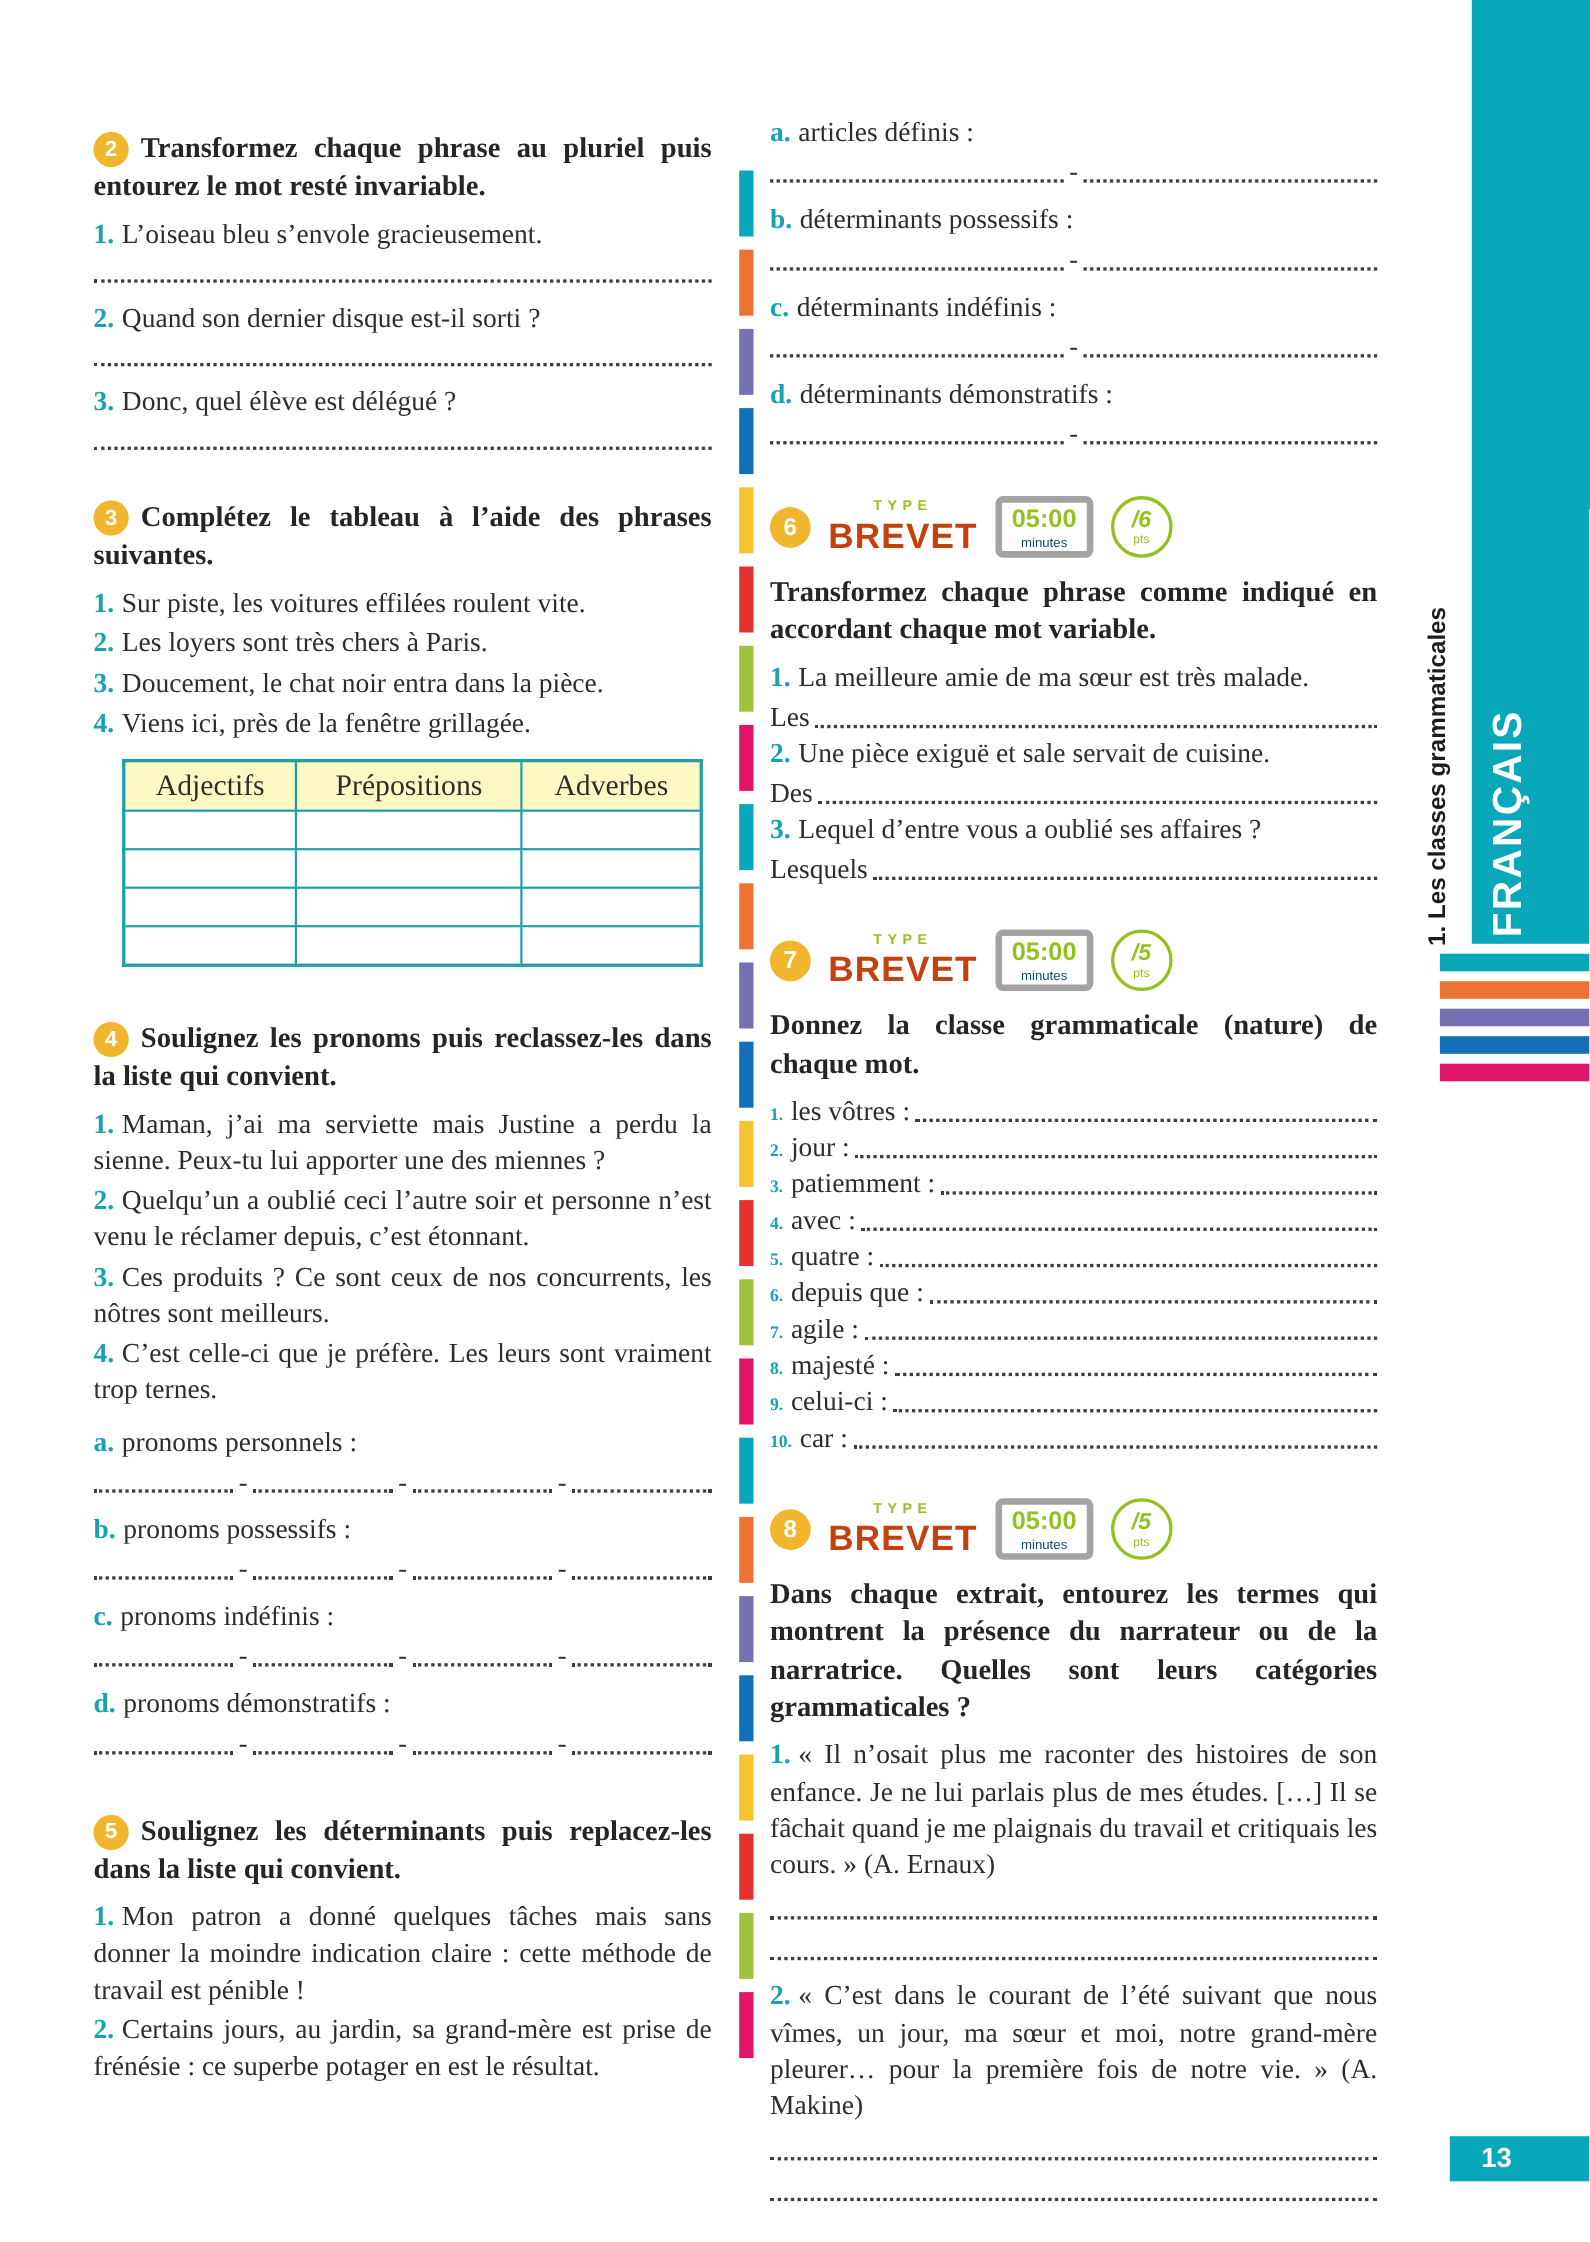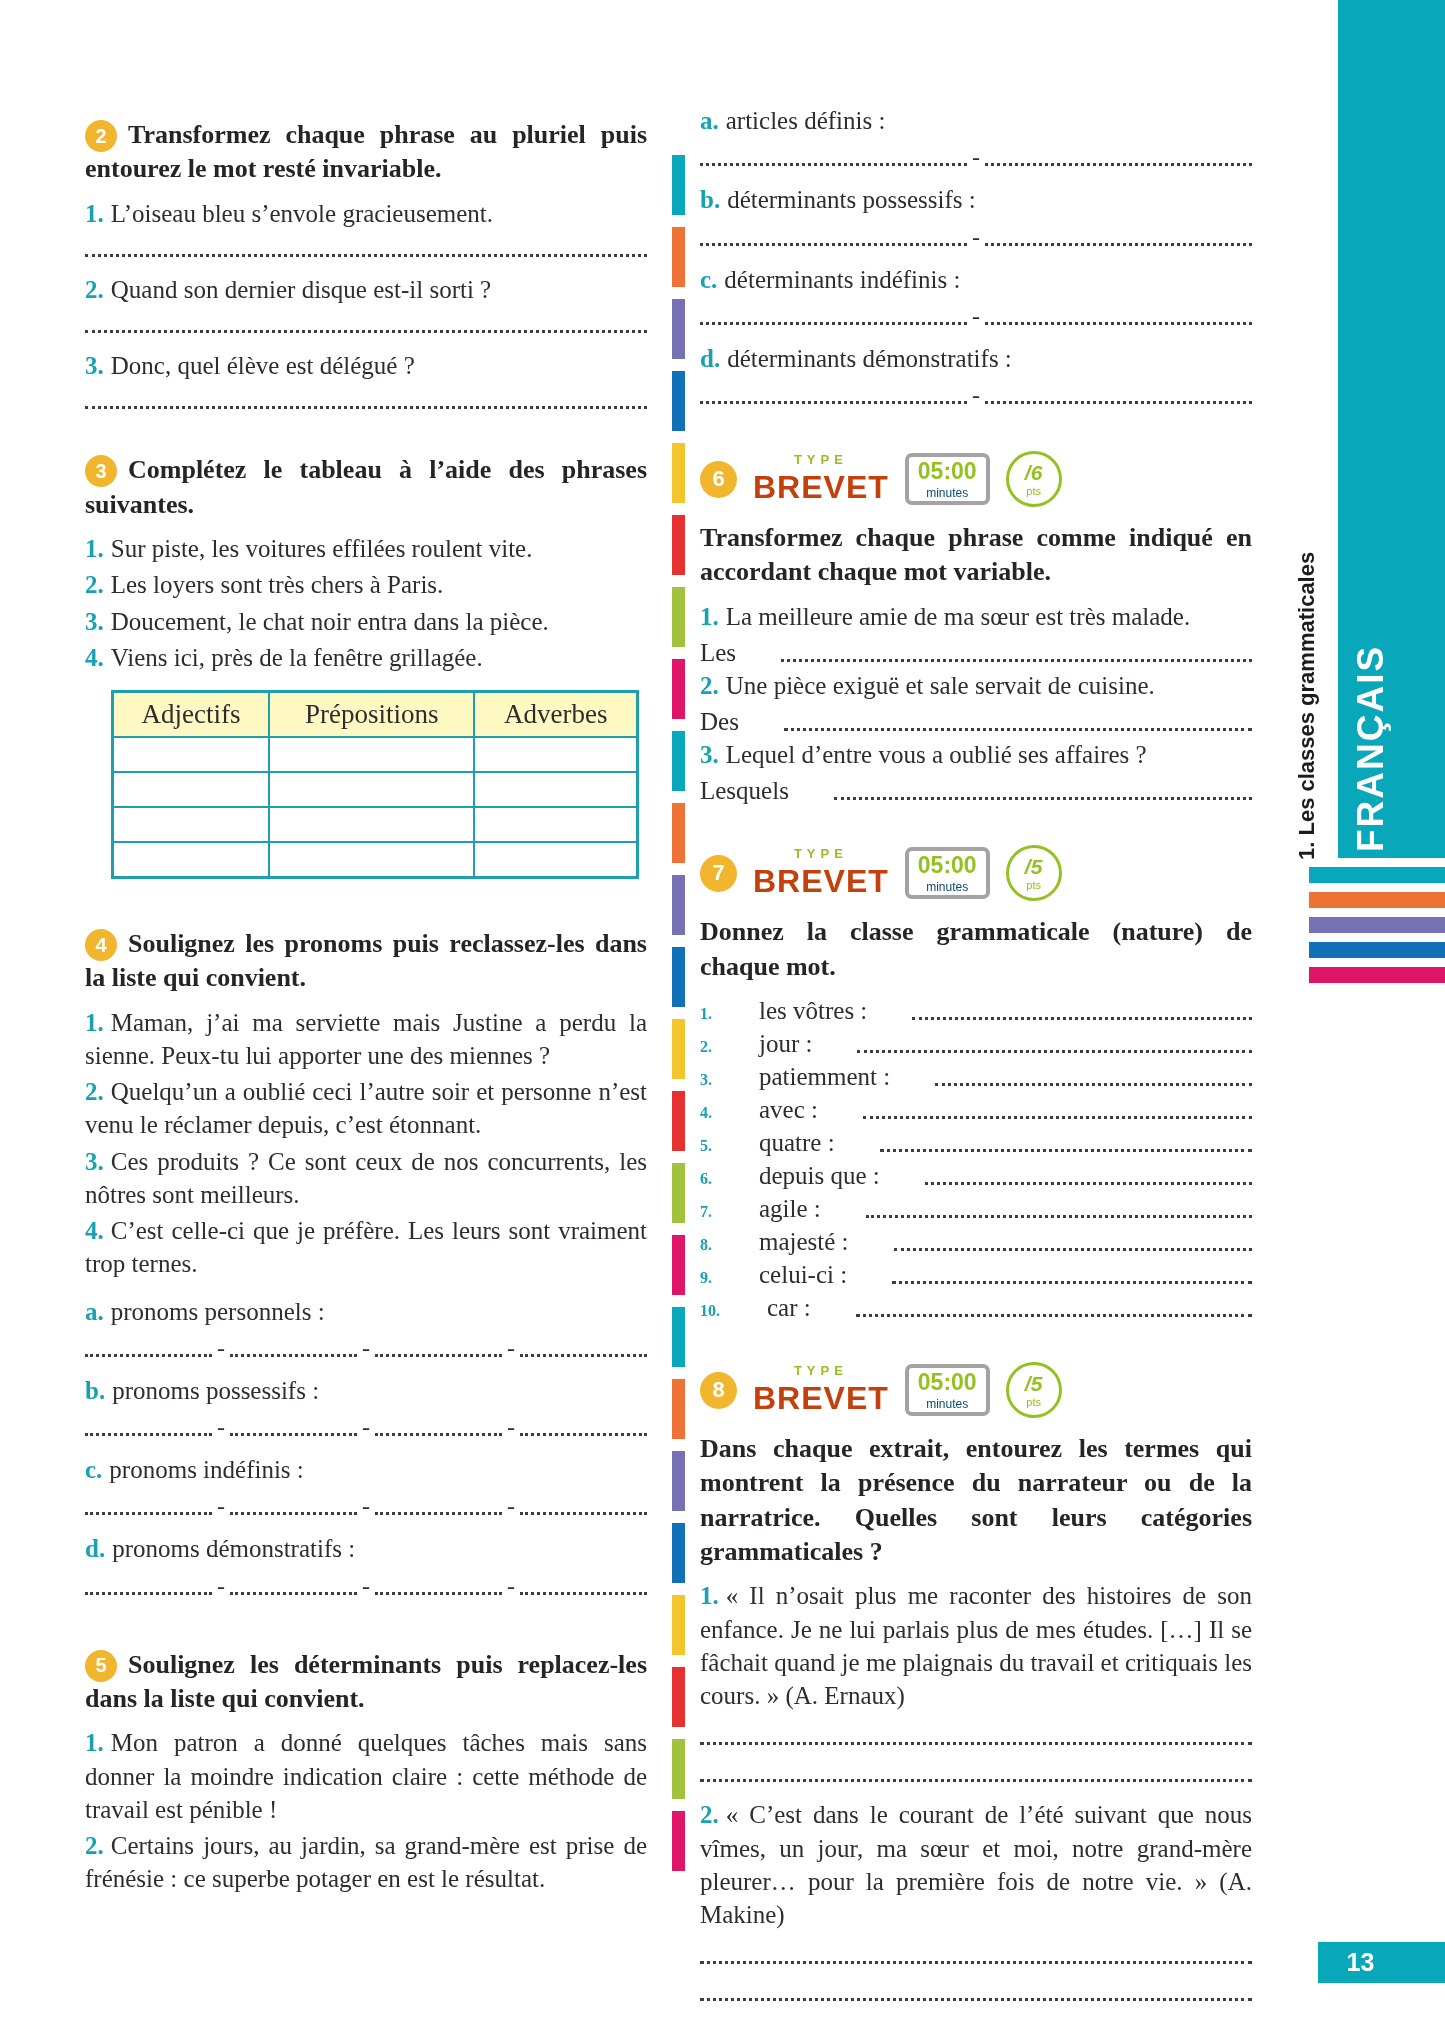--- a/index.html
+++ b/index.html
@@ -20,37 +20,37 @@
   .item{font-size:25px;line-height:1.33;text-align:justify;margin:0 0 3px 0;}
   .inum{color:#17a2b4;font-weight:bold;margin-right:7px;}
   .letter{color:#17a2b4;font-weight:bold;margin-right:7px;}
   
   .dotline{border-bottom:3px dotted #3f3d3a;height:18px;margin:6px 0 16px 0;}
   .dots{flex:1;border-bottom:3px dotted #3f3d3a;align-self:flex-end;margin-bottom:7px;}
   .dash{align-self:flex-end;margin:0 5px 2px 5px;font-size:24px;}
   .dotline-split,.dotline-multi,.drow{display:flex;height:33px;}
   .dotline-split{margin:2px 0 10px 0;}
   .dotline-multi{margin:2px 0 10px 0;}
-  .drow{align-items:baseline;gap:40px;}
+  .drow{align-items:baseline;}
   .drow .word,.drow .prefix{white-space:nowrap;font-size:25px;line-height:1.33;margin-right:5px;}
   
   .gram-table{border-collapse:collapse;margin:16px 0 0 26px;width:528px;
               border:3px solid #1d9fae;}
   .gram-table th{background:#fef9c3;border:2px solid #1d9fae;font-weight:normal;
                  font-size:27px;padding:6px 4px;color:#2f2d2b;}
   .gram-table td{border:2px solid #1d9fae;height:31px;}
   
   .badge-row{display:flex;align-items:center;gap:16px;margin:0 0 14px 0;}
   .badge-circle{width:37px;height:37px;border-radius:50%;background:#f1b52e;color:#fff;
                 display:flex;align-items:center;justify-content:center;flex:0 0 auto;
                 font:bold 22px "Liberation Sans", sans-serif;}
   .brevet-logo{display:flex;flex-direction:column;align-items:center;line-height:1;}
   .brevet-logo .type{font:bold 13px "Liberation Sans", sans-serif;letter-spacing:5px;color:#93c11e;margin-bottom:2px;}
   .brevet-logo .brevet{font:bold 32px "Liberation Sans", sans-serif;letter-spacing:1px;color:#c2410c;}
-  .timer{border:4px solid #a3a3a3;border-radius:7px;display:flex;flex-direction:column;
+  .timer{border:6px solid #a3a3a3;border-radius:7px;display:flex;flex-direction:column;
          align-items:center;padding:1px 9px;line-height:1;background:#fff;}
   .timer .time{font:bold 23px "Liberation Sans", sans-serif;color:#93c11e;}
   .timer .unit{font:12px "Liberation Sans", sans-serif;color:#0c4a6e;margin-top:1px;}
   .pts{width:50px;height:50px;border:3px solid #93c11e;border-radius:50%;display:flex;
        flex-direction:column;align-items:center;justify-content:center;line-height:1;background:#fff;}
   .pts .val{font:bold italic 21px "Liberation Sans", sans-serif;color:#93c11e;}
   .pts .unit{font:11px "Liberation Sans", sans-serif;color:#93c11e;}
   
   .v-text{writing-mode:vertical-rl;transform:rotate(180deg);}
   .chapter{position:absolute;left:1294px;top:478px;height:382px;

